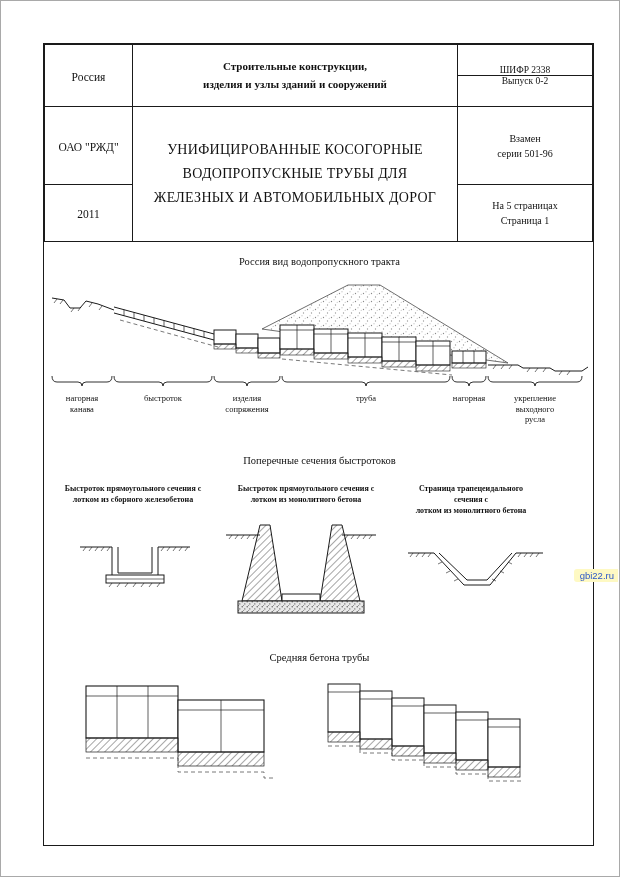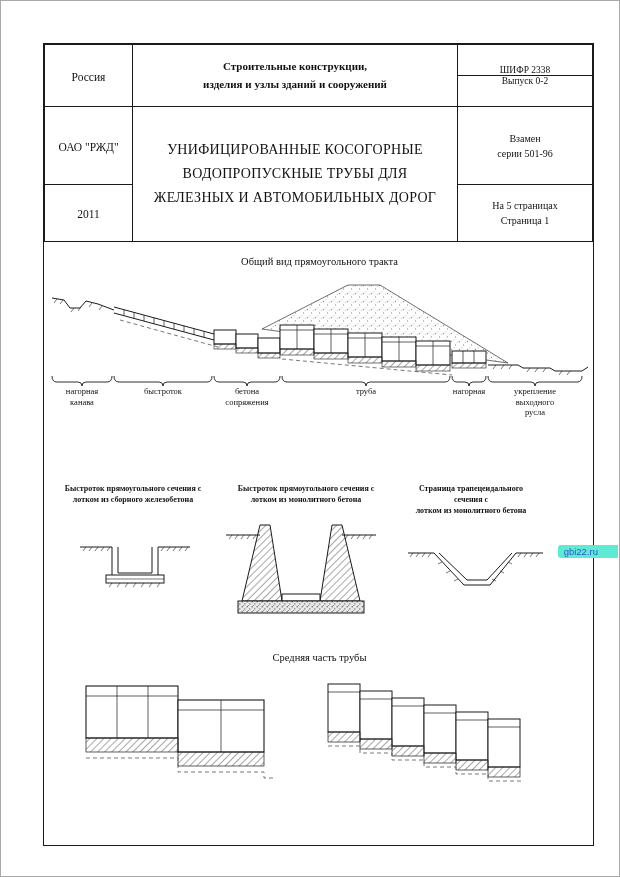--- a/index.html
+++ b/index.html
@@ -17,25 +17,25 @@
   .p0 { padding:0 !important; }
   .half { height:50%; display:flex; align-items:center; justify-content:center; font-size:9.5px; }
   .b-bot { border-bottom:1px solid #1a1a1a; }
   .content { position:absolute; left:0; top:178px; right:0; bottom:0; }
   .sec { position:absolute; left:6px; width:539px; }
   .sec1 { top:34px; height:200px; }
   .sec2 { top:233px; height:192px; }
   .sec3 { top:430px; height:192px; }
   .sec-title { font-size:10.5px; text-align:center; }
   .gv-wrap { position:relative; margin-top:8px; width:540px; height:162px; }
-  .gv-labels { position:absolute; left:0; top:111px; width:540px; height:42px; }
+  .gv-labels { position:absolute; left:0; top:118px; width:540px; height:42px; }
   .gv-label { position:absolute; transform:translateX(-50%); font-size:8.5px; line-height:1.25; text-align:center; white-space:pre-line; }
   .caption { position:absolute; transform:translateX(-50%); font-size:8px; line-height:1.4; text-align:center; white-space:pre-line;font-weight:bold; }
   .abs { position:absolute; }
-  .watermark { position:absolute; right:1px; top:544px; background:#5eead4; color:#2b57c8; font-size:9.5px; font-family:"Liberation Sans", sans-serif; padding:1px 20px 1px 6px; border-radius:3px 0 0 3px; }
+  .watermark { position:absolute; right:1px; top:568px; background:#fef9c3; color:#2b57c8; font-size:9.5px; font-family:"Liberation Sans", sans-serif; padding:1px 4px 1px 6px; border-radius:3px 0 0 3px; }
 </style>
 </head>
 <body>
 
 <div class="page">
 
   <svg width="0" height="0" style="position:absolute" aria-hidden="true">
     <defs>
       <pattern id="hp" patternUnits="userSpaceOnUse" width="5" height="5" patternTransform="rotate(45)">
         <line x1="0" y1="0" x2="0" y2="5" stroke="#3a3a3a" stroke-width="0.9"></line>
@@ -98,21 +98,21 @@
           <div class="ml t95">На 5 страницах
 Страница 1</div>
         </td>
       </tr>
     </tbody>
       </table>
 
     <div class="content">
 
       <div class="sec sec1">
-        <div class="sec-title">Общий вид прямоугольного тракта</div>
+        <div class="sec-title">Россия вид водопропускного тракта</div>
         <div class="gv-wrap">
           <svg width="540" height="115" viewBox="0 0 540 115">
             <polygon points="212,54 298,10 330,10 458,88" fill="url(#sp)" stroke="#4a4a4a" stroke-width="0.8"></polygon>
             <polyline points="2,23 14,25 20,33 30,33 36,26 48,29 64,35" fill="none" stroke="#1a1a1a" stroke-width="1"></polyline>
             <g stroke="#1a1a1a" stroke-width="0.6">
               <line x1="7" y1="24" x2="4" y2="28"></line>
                 <line x1="13" y1="25" x2="10" y2="29"></line>
               <line x1="24" y1="33" x2="21" y2="37"></line>
                 <line x1="31" y1="32" x2="28" y2="36"></line>
               <line x1="42" y1="28" x2="39" y2="32"></line>
@@ -190,32 +190,33 @@
               <path d="M164,101 Q164,107 169,107 L193,107 Q197,107 197,111 Q197,107 201,107 L225,107 Q230,107 230,101"></path>
               <path d="M232,101 Q232,107 237,107 L312,107 Q316,107 316,111 Q316,107 320,107 L395,107 Q400,107 400,101"></path>
               <path d="M402,101 Q402,107 407,107 L415,107 Q419,107 419,111 Q419,107 423,107 L431,107 Q436,107 436,101"></path>
               <path d="M438,101 Q438,107 443,107 L481,107 Q485,107 485,111 Q485,107 489,107 L527,107 Q532,107 532,101"></path>
             </g>
           </svg>
           <div class="gv-labels">
             <div class="gv-label" style="left:32px">нагорная
 канава</div>
             <div class="gv-label" style="left:113px">быстроток</div>
-            <div class="gv-label" style="left:197px">бетона
+            <div class="gv-label" style="left:197px">изделия
 сопряжения</div>
             <div class="gv-label" style="left:316px">труба</div>
             <div class="gv-label" style="left:419px">нагорная</div>
             <div class="gv-label" style="left:485px">укрепление
 выходного
 русла</div>
           </div>
         </div>
       </div>
 
       <div class="sec sec2">
+        <div class="sec-title">Поперечные сечения быстротоков</div>
         <div class="caption" style="left:83px; top:28px">Быстроток прямоугольного сечения с
 лотком из сборного железобетона</div>
         <div class="caption" style="left:256px; top:28px">Быстроток прямоугольного сечения с
 лотком из монолитного бетона</div>
         <div class="caption" style="left:421px; top:28px">Страница трапецеидального сечения с
 лотком из монолитного бетона</div>
 
         <svg class="abs" style="left:30px; top:74px" width="110" height="62" viewBox="0 0 110 62">
           <g stroke="#1a1a1a" stroke-width="1" fill="none">
             <line x1="0" y1="18" x2="32" y2="18"></line>
@@ -288,21 +289,21 @@
               <line x1="42" y1="34" x2="38" y2="36"></line>
             <line x1="50" y1="42" x2="46" y2="44"></line>
               <line x1="100" y1="25" x2="104" y2="27"></line>
             <line x1="92" y1="34" x2="96" y2="36"></line>
               <line x1="84" y1="42" x2="88" y2="44"></line>
           </g>
         </svg>
       </div>
 
       <div class="sec sec3">
-        <div class="sec-title">Средняя часть трубы</div>
+        <div class="sec-title">Средняя бетона трубы</div>
 
         <svg class="abs" style="left:34px; top:28px" width="195" height="126" viewBox="0 0 195 126">
           <g fill="#fff" stroke="#1a1a1a" stroke-width="1.1">
             <rect x="2" y="6" width="92" height="52"></rect>
             <rect x="94" y="20" width="86" height="52"></rect>
           </g>
           <g stroke="#1a1a1a" stroke-width="0.7">
             <line x1="2" y1="16" x2="94" y2="16"></line>
             <line x1="33" y1="6" x2="33" y2="58"></line>
             <line x1="64" y1="6" x2="64" y2="58"></line>

